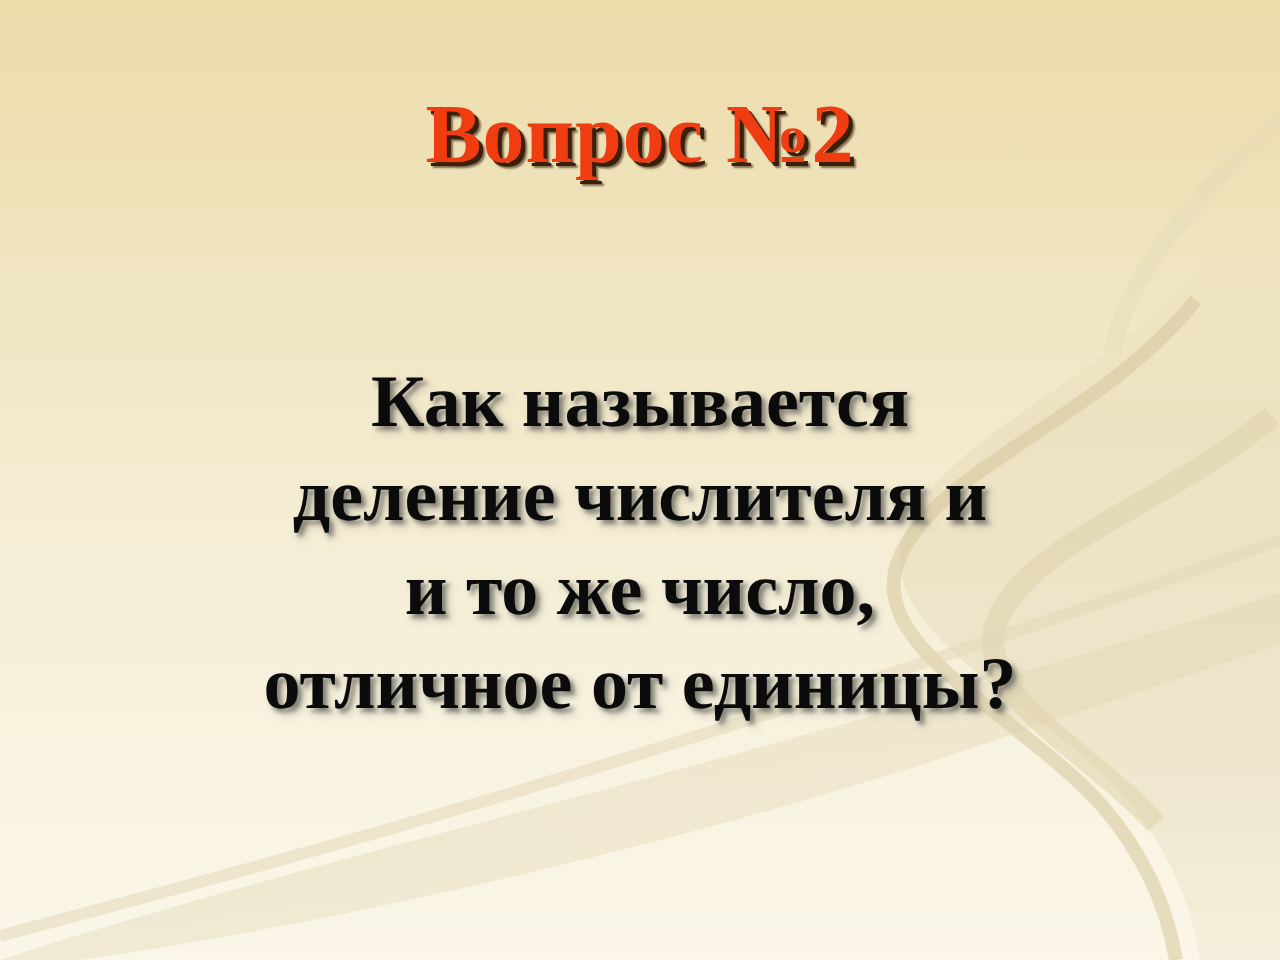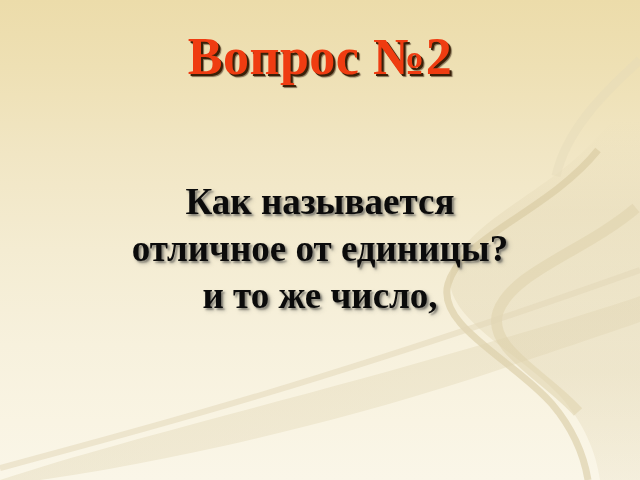--- a/index.html
+++ b/index.html
@@ -39,22 +39,22 @@
   .title-wrap {
     position: absolute;
     top: 30px;
     left: 0;
     width: 640px;
     text-align: center;
   }
 
   .slide-title {
     display: inline-block;
-    margin: 0;
-    font-size: 52px;
+    margin: 16px;
+    font-size: 42px;
     font-weight: bold;
     line-height: 1.05;
     letter-spacing: 0.5px;
     color: #ef3c11;
     text-shadow:
       2px 2px 0 #3a2008,
       3px 3px 1px rgba(40, 20, 5, 0.55);
     white-space: nowrap;
   }
 
@@ -120,17 +120,18 @@
 
     <path d="M640 60 C 600 96, 566 132, 556 176" fill="none" stroke="#e4d9ba" stroke-opacity="0.40" stroke-width="9"></path>
   </svg>
 
   <div class="title-wrap">
     <h1 class="slide-title">Вопрос №2</h1>
   </div>
 
   <div class="body-wrap">
     <span class="body-line">Как называется</span>
+    <span class="body-line">деление числителя и</span>
+    <span class="body-line">и то же число,</span>
     <span class="body-line">отличное от единицы?</span>
-    <span class="body-line">и то же число,</span>
   </div>
 
 </div>
 
 </body></html>

